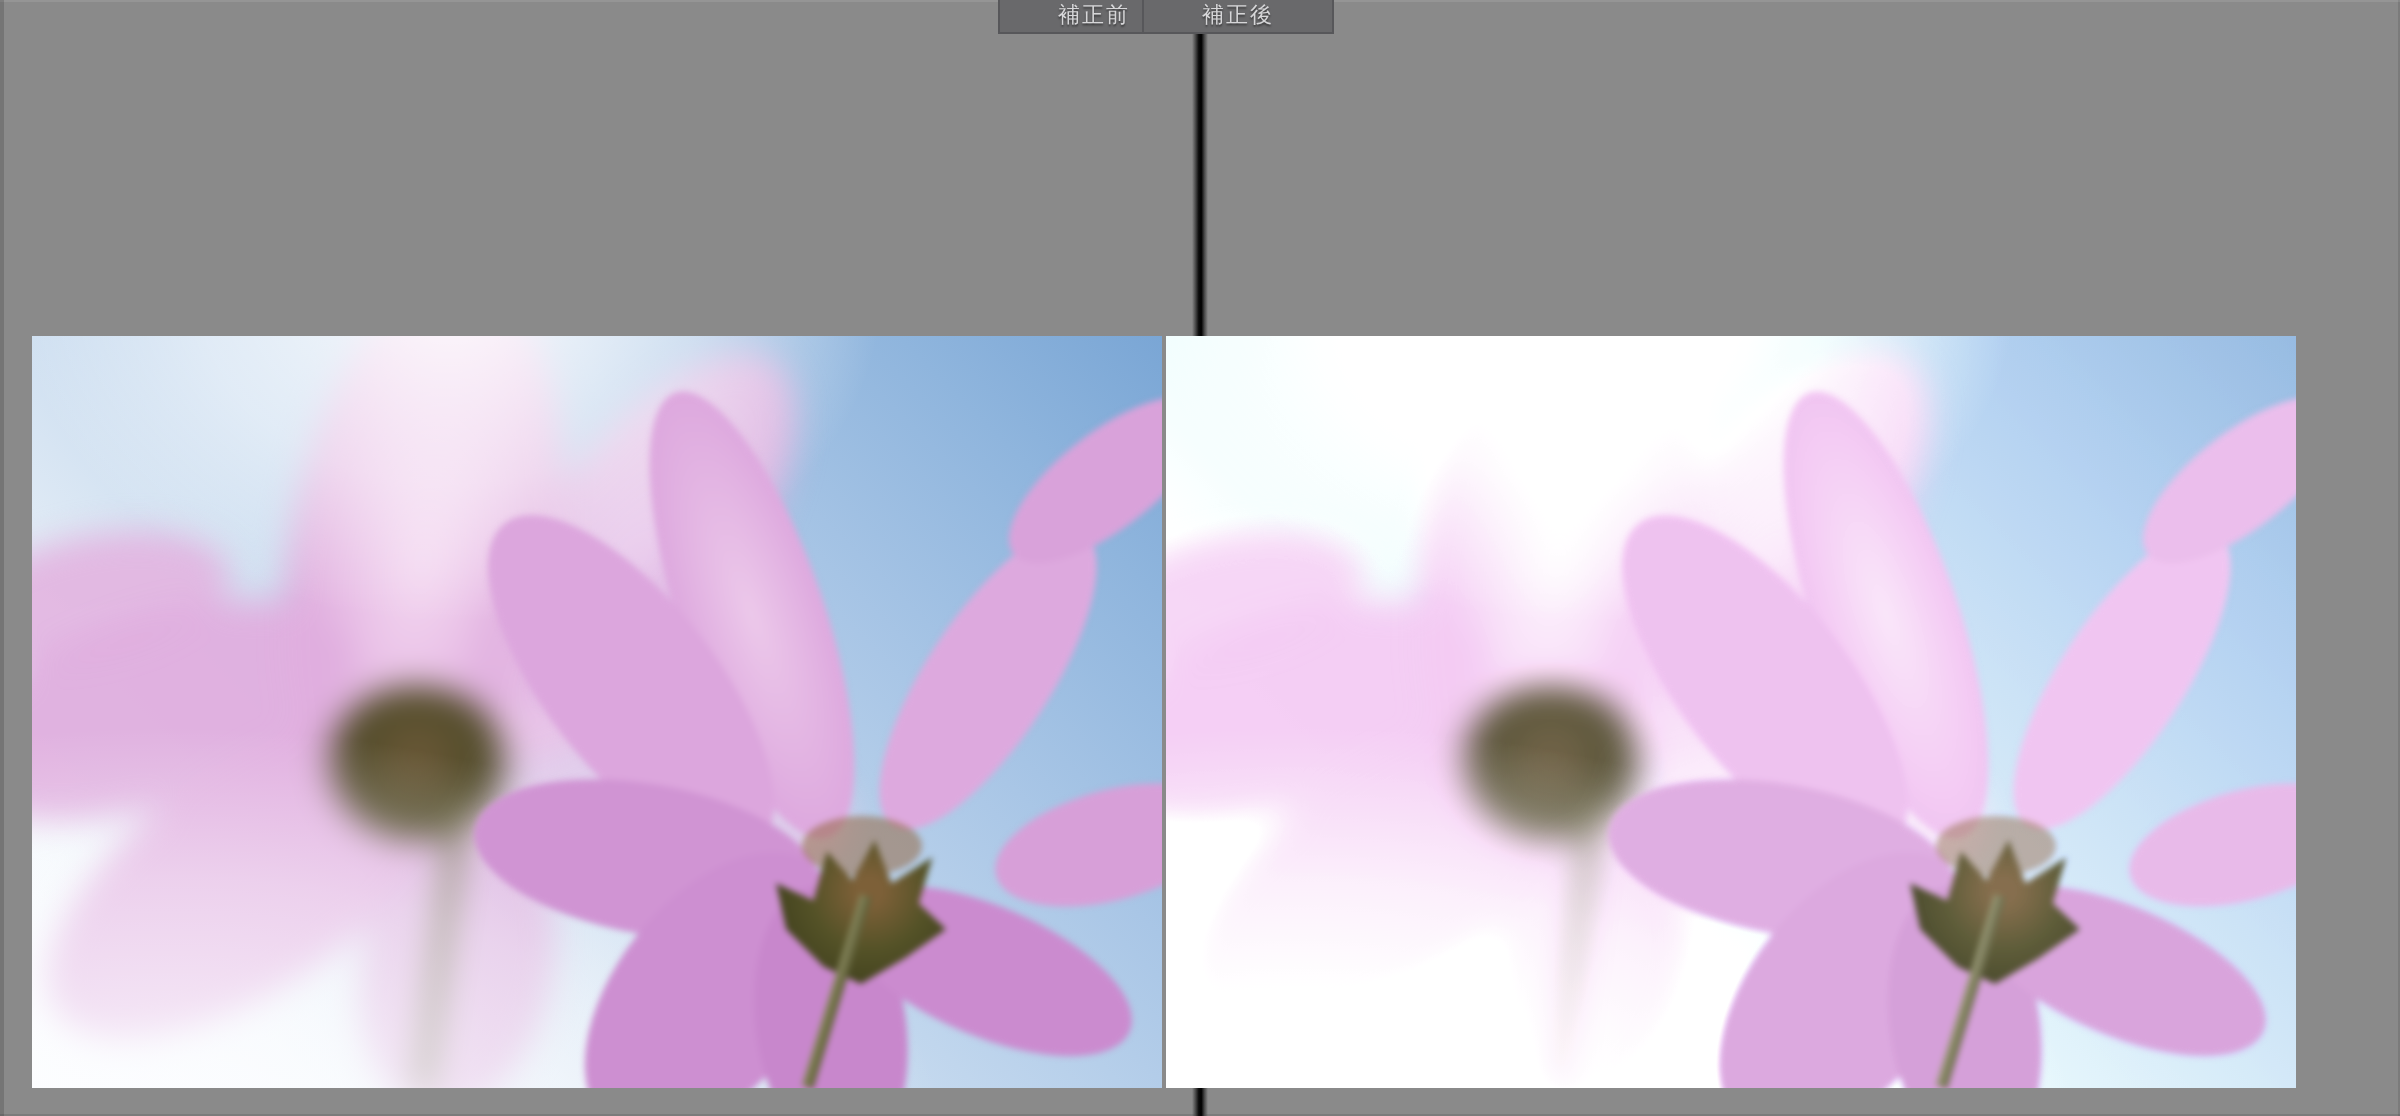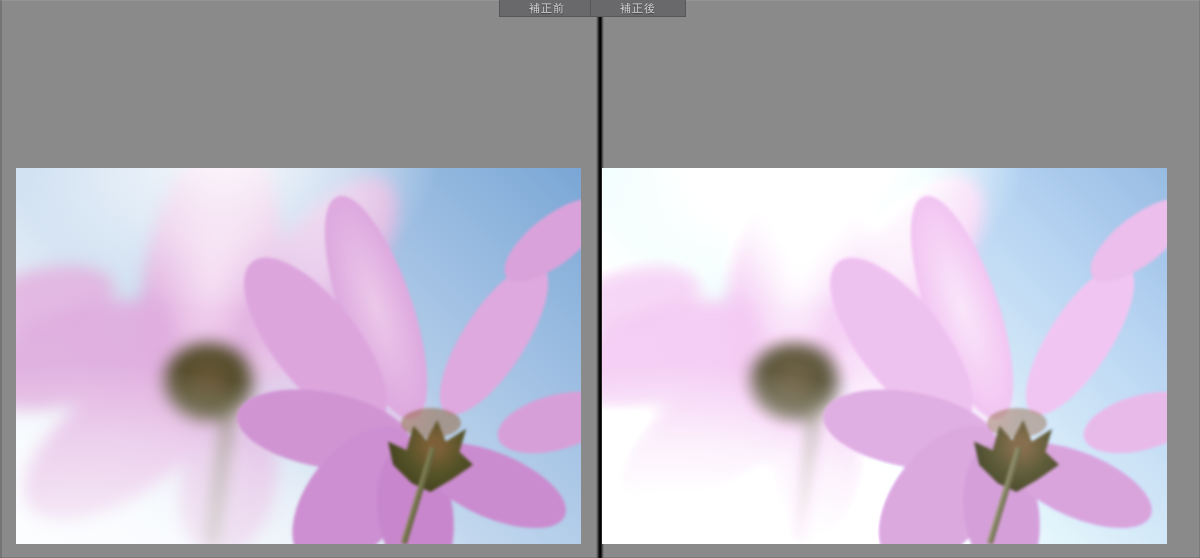--- a/index.html
+++ b/index.html
@@ -3,21 +3,21 @@
 <meta charset="utf-8">
 <style>
   html,body{margin:0;padding:0;width:1200px;height:558px;overflow:hidden;
     font-family:"Liberation Sans","DejaVu Sans",sans-serif;}
   body{background:#8a8a8a;position:relative;}
   .stage{position:absolute;inset:0;
     box-shadow:inset 2px 0 0 rgba(0,0,0,.15), inset 0 1px 0 rgba(255,255,255,.10),
                inset -1px 0 0 rgba(0,0,0,.10), inset 0 -1px 0 rgba(0,0,0,.10);}
   .panel{position:absolute;top:0;height:558px;width:597px;}
   .panel.before{left:0;}
-  .panel.after{left:588px;font-family:Liberation Serif, serif;}
+  .panel.after{left:569px;font-family:Liberation Serif, serif;}
   .divider{position:absolute;top:0;left:596px;width:8px;height:558px;
     background:linear-gradient(to right, rgba(0,0,0,0) 0%, #4a4a4a 22%, #0c0c0c 42%, #000 58%, #4a4a4a 78%, rgba(0,0,0,0) 100%);}
   .tab{position:absolute;top:0;width:96px;height:17px;background:#69696b;
     border:1px solid #57575a;border-top:none;box-sizing:border-box;
     color:#d6d6d8;font-size:11px;line-height:16px;text-align:center;
     text-shadow:0 1px 1px rgba(0,0,0,.45);letter-spacing:1px;}
   .panel.before .tab{right:2px;}
   .panel.after  .tab{left:2px;}
 
   

